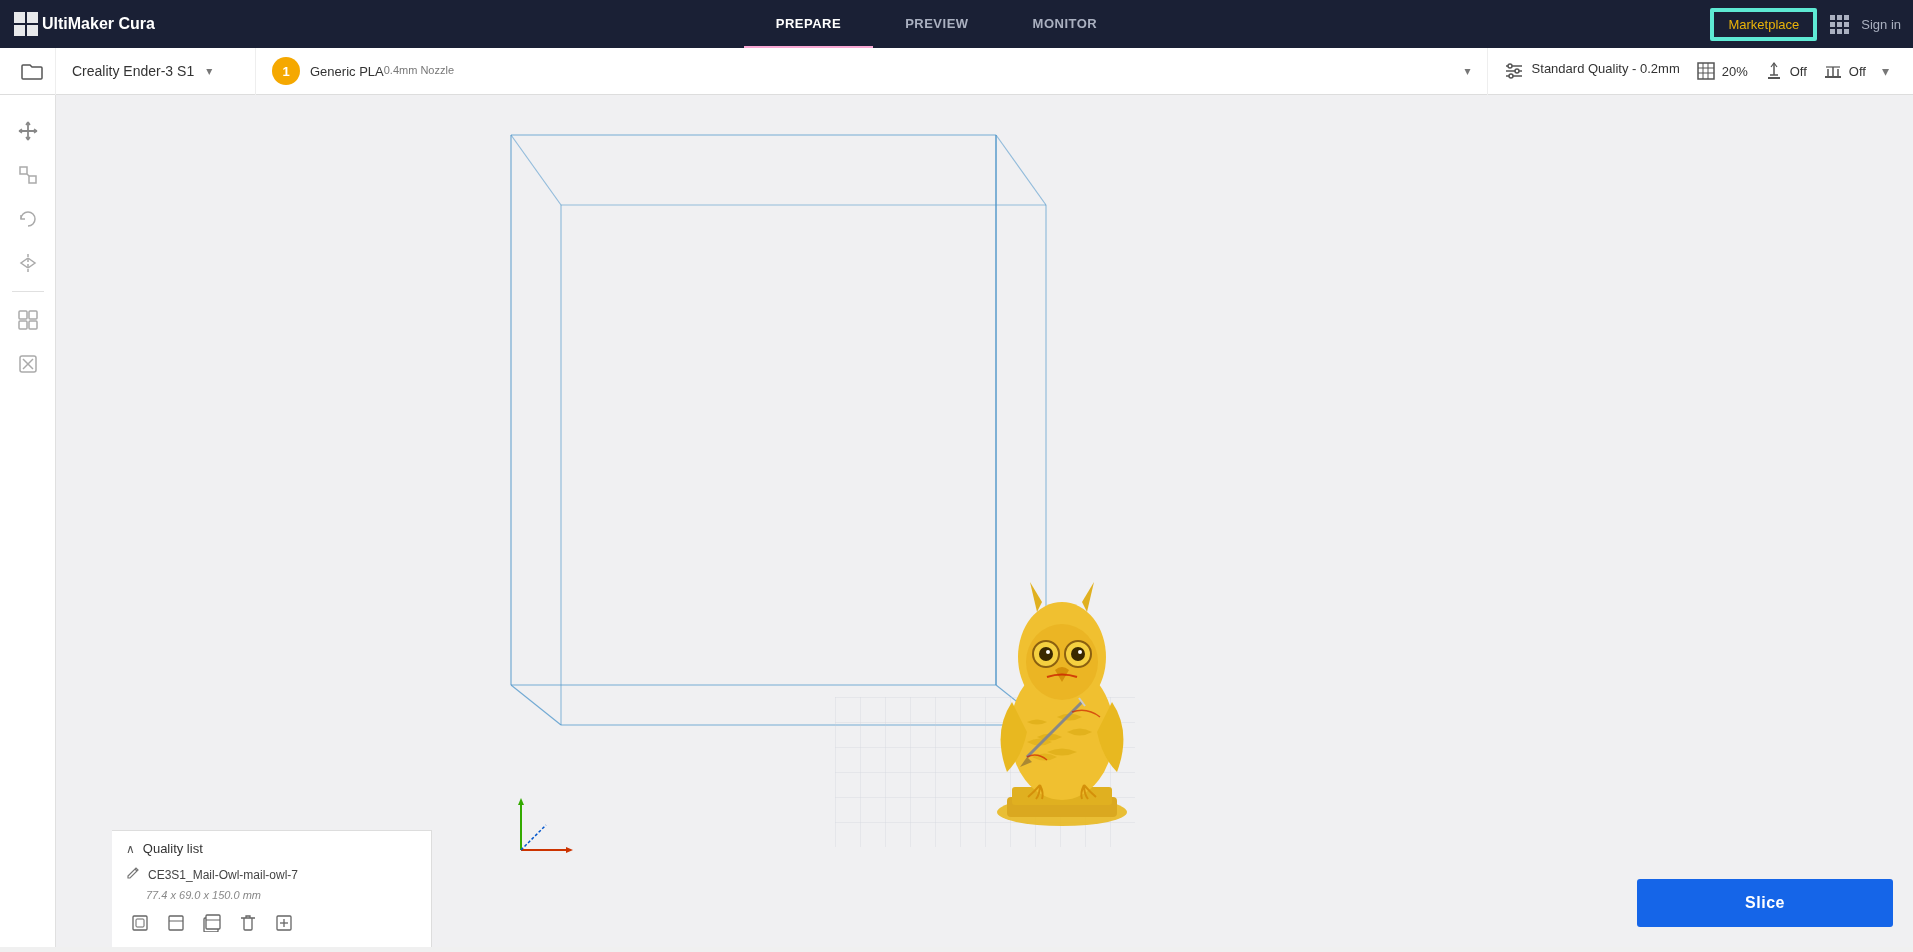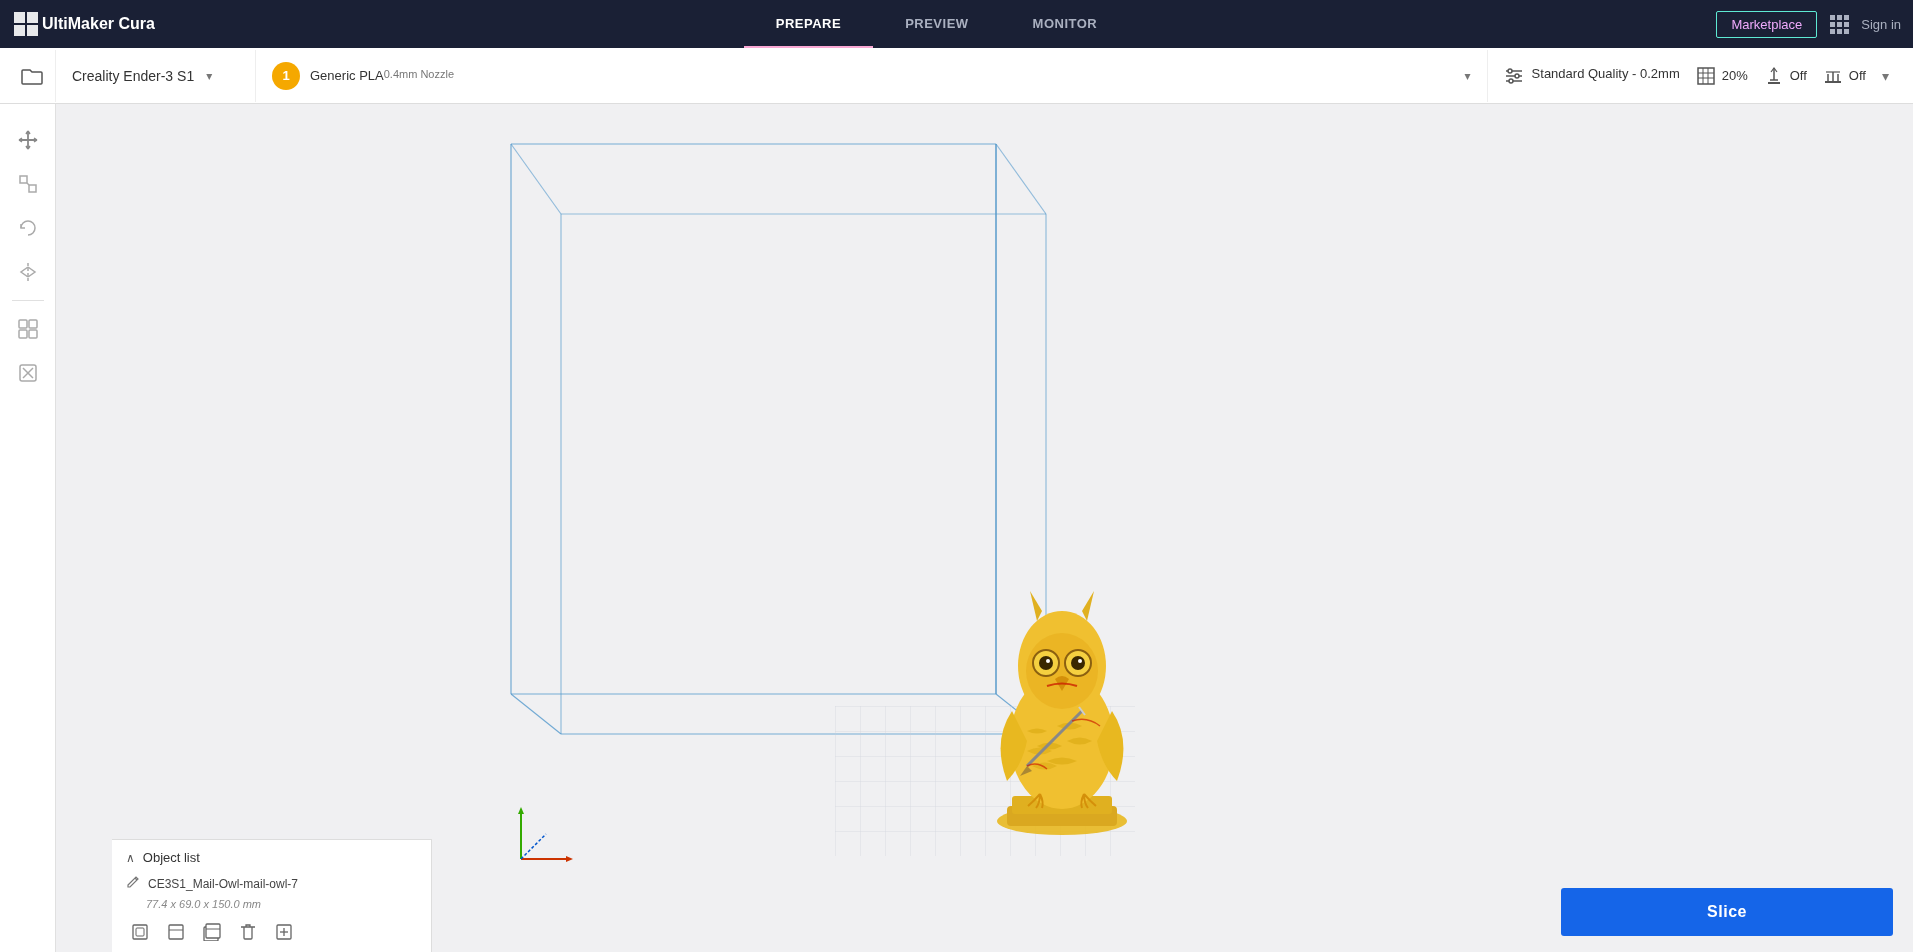--- a/index.html
+++ b/index.html
@@ -54,22 +54,22 @@
       border-bottom: 2px solid #f9a8d4;
     }
     .nav-right {
       display: flex;
       align-items: center;
       gap: 12px;
       min-width: 200px;
       justify-content: flex-end;
     }
     .marketplace-btn {
-      border: 1px solid #5eead4;
-      color: #f0abfc;
+      border: 4px solid #5eead4;
+      color: #eab308;
       background: transparent;
       padding: 5px 14px;
       font-size: 13px;
       cursor: pointer;
       border-radius: 2px;
     }
     .grid-icon-btn {
       color: #aab0c0;
       font-size: 20px;
       cursor: pointer;
@@ -78,21 +78,21 @@
     }
     .signin-btn {
       color: #aab0c0;
       font-size: 13px;
       cursor: pointer;
     }
 
     
     .toolbar-bar {
       width: 100%;
-      height: 56px;
+      height: 47px;
       background: white;
       border-bottom: 1px solid #ddd;
       display: flex;
       align-items: center;
       padding: 0 8px;
       gap: 0;
     }
     .folder-btn {
       width: 48px;
       height: 52px;
@@ -320,21 +320,21 @@
       color: #666;
       font-size: 14px;
       border-radius: 3px;
     }
 
     
     .slice-btn-container {
       position: absolute;
       bottom: 20px;
       right: 20px;
-      width: 332px;
+      width: 256px;
     }
     .slice-btn {
       width: 100%;
       height: 48px;
       background: #1565e8;
       color: white;
       font-size: 16px;
       font-weight: 600;
       border: none;
       cursor: pointer;
@@ -607,21 +607,21 @@
       <path d="M120 210 Q135 205 148 215" stroke="#cc2200" stroke-width="1.5" fill="none" opacity="0.7"></path>
       <path d="M75 255 Q85 250 95 258" stroke="#cc2200" stroke-width="1.5" fill="none" opacity="0.7"></path>
 
       <path d="M88 283 Q82 290 76 295 M88 283 Q88 292 84 297 M88 283 Q92 291 90 297" stroke="#d4900a" stroke-width="2" fill="none"></path>
       <path d="M132 283 Q138 290 144 295 M132 283 Q132 292 136 297 M132 283 Q128 291 130 297" stroke="#d4900a" stroke-width="2" fill="none"></path>
     </svg>
 
     <div class="object-list-panel">
       <div class="obj-list-header">
         <span class="obj-list-chevron">∧</span>
-        <span class="obj-list-title">Object list</span>
+        <span class="obj-list-title">Quality list</span>
       </div>
       <div class="obj-item">
         <span class="obj-edit-icon">
           <svg width="14" height="14" viewBox="0 0 14 14" fill="none">
             <path d="M2 10 L10 2 L12 4 L4 12 L2 12 Z" stroke="#777" stroke-width="1.2" fill="none"></path>
             <line x1="9" y1="3" x2="11" y2="5" stroke="#777" stroke-width="1.2"></line>
           </svg>
         </span>
         <span class="obj-name">CE3S1_Mail-Owl-mail-owl-7</span>
       </div>

